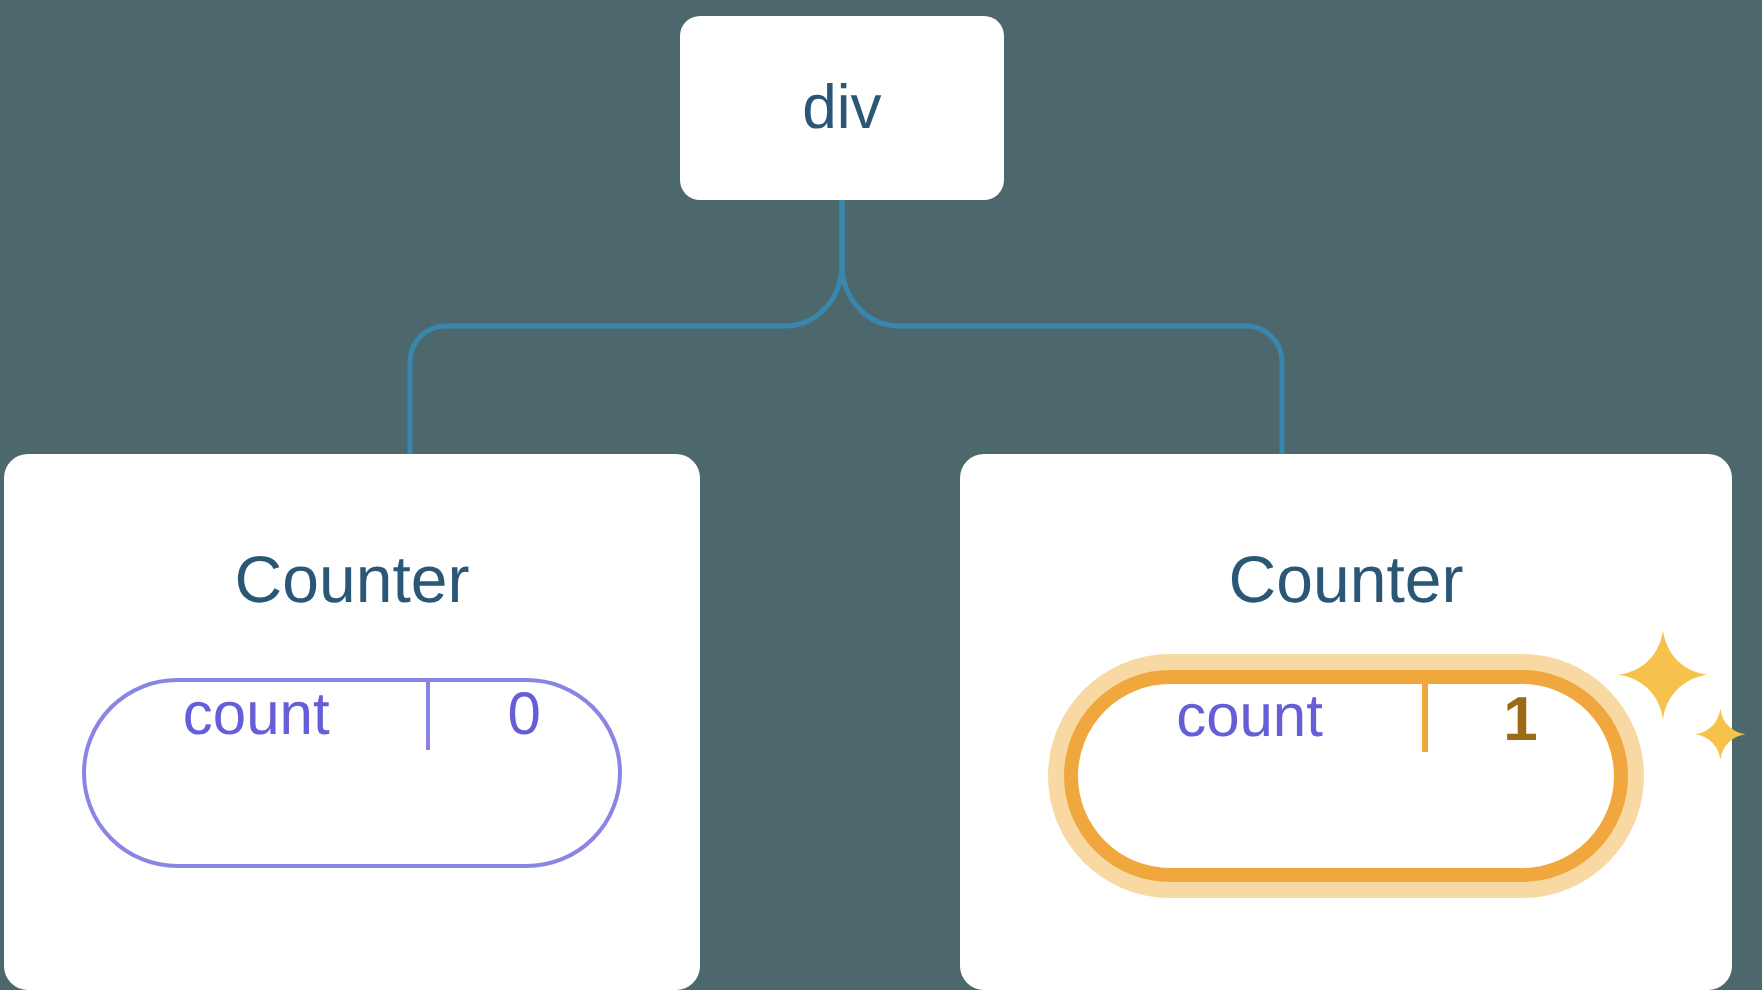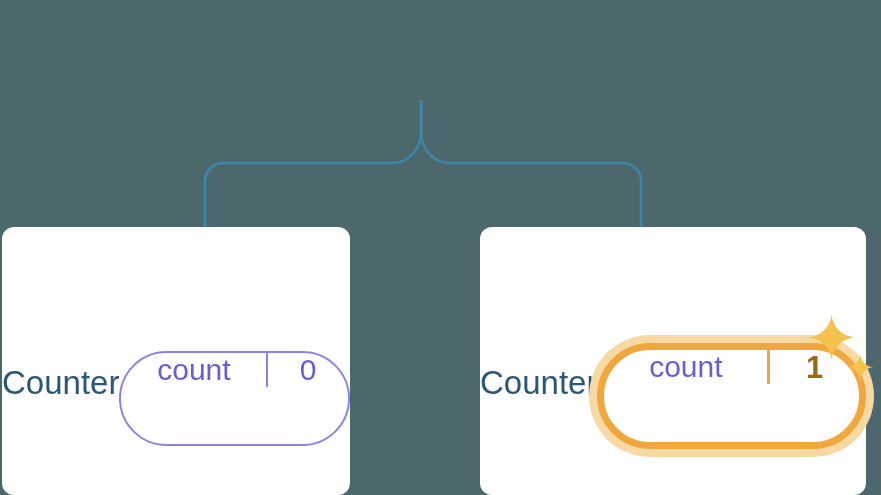--- a/index.html
+++ b/index.html
@@ -45,20 +45,21 @@
     color: #2b5777;
     font-weight: 500;
   }
   .card {
     position: absolute;
     top: 227px;
     height: 268px;
     background: #ffffff;
     border-radius: 12px;
     display: flex;
+    flex-direction: column;
     align-items: center;
     padding-top: 44px;
     box-sizing: border-box;
     z-index: 2;
   }
   .card-left  { left: 2px;   width: 348px; }
   .card-right { left: 480px; width: 386px; }
   .card-title {
     font-size: 33px;
     font-weight: 500;
@@ -127,20 +128,23 @@
 </head>
 <body>
 
 <div class="canvas">
 
   <svg class="connectors" viewBox="0 0 881 495" aria-hidden="true">
     <path d="M421 100 L421 132 C421 149 409 163 392 163 L223 163 C213 163 205 171 205 181 L205 227"></path>
     <path d="M421 100 L421 132 C421 149 433 163 450 163 L623 163 C633 163 641 171 641 181 L641 227"></path>
   </svg>
 
+  <div class="root-node">
+    <span class="node-label">div</span>
+  </div>
 
   <div class="card card-left">
     <div class="card-title">Counter</div>
     <div class="pill pill-plain">
       <span class="pill-key">count</span>
       <span class="pill-value">0</span>
     </div>
   </div>
 
   <div class="card card-right">

